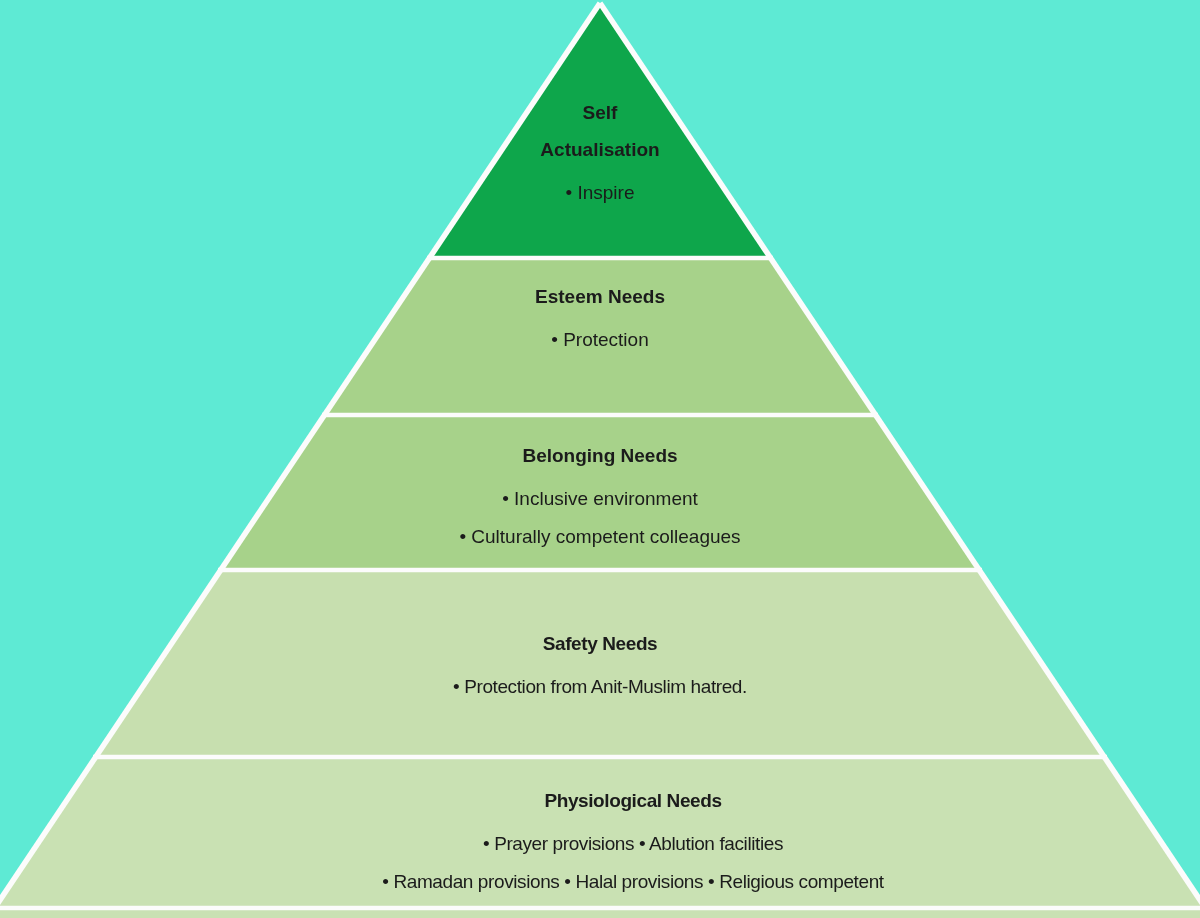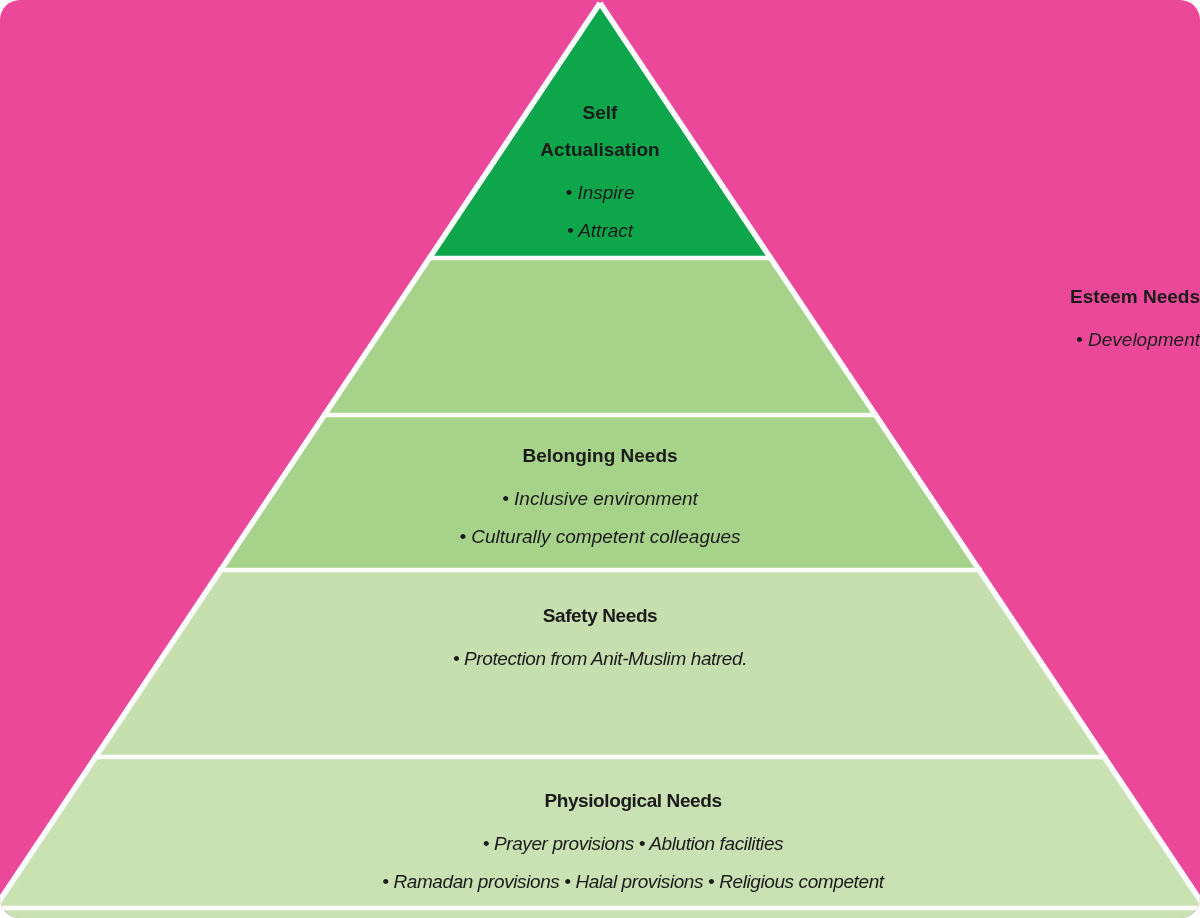--- a/index.html
+++ b/index.html
@@ -31,36 +31,35 @@
 
   .t-title {
     font-weight: 700;
     line-height: 37px;
     margin: 0 auto 5px auto;
   }
 
   .t-line {
     line-height: 26px;
     margin: 12px auto 11px auto;
-    font-style: italic;
   }
 
   
   .tier-apex .t-title { max-width: 150px; }
 
   
   .tier-safety .t-line { max-width: 640px; }
 
   
   .condensed { letter-spacing: -0.4px; }
 </style>
 </head>
 <body>
 
-<div id="stage" style="background-color: #ec4899; border-radius: 20px;">
+<div id="stage" style="background-color: #5eead4;">
 
   <svg id="pyramid-svg" viewBox="0 0 1200 918" xmlns="http://www.w3.org/2000/svg">
 
     <polygon points="600,3 770.6,258 429.4,258" fill="#0ea64b"></polygon>
     <polygon points="429.4,258 770.6,258 875.6,415 324.4,415" fill="#a7d28a"></polygon>
     <polygon points="324.4,415 875.6,415 979.3,570 220.7,570" fill="#a7d28a"></polygon>
     <polygon points="220.7,570 979.3,570 1104.4,757 95.6,757" fill="#c7dfaf"></polygon>
     <polygon points="95.6,757 1104.4,757 1205.4,908 -5.4,908" fill="#c9e1b3"></polygon>
     <polygon points="-5.4,908 1205.4,908 1212,918 -12,918" fill="#c9e1b3"></polygon>
 
@@ -70,35 +69,34 @@
     <line x1="93" y1="757" x2="1107" y2="757" stroke-width="4.5" stroke="#fcfcfc"></line>
     <line x1="-6" y1="908" x2="1206" y2="908" stroke-width="4.5" stroke="#fcfcfc"></line>
 
     <line x1="600" y1="3" x2="-12" y2="918" stroke-width="5.5" stroke="#fcfcfc"></line>
     <line x1="600" y1="3" x2="1212" y2="918" stroke-width="5.5" stroke="#fcfcfc"></line>
   </svg>
 
   <div class="tier-text tier-apex" style="top: 94px; color: rgb(27, 27, 27);">
     <div class="t-title">Self Actualisation</div>
     <div class="t-line">• Inspire</div>
-    <div class="t-line">• Attract</div>
   </div>
 
-  <div class="tier-text" style="top: 278px; color: rgb(27, 27, 27); text-align: right;">
+  <div class="tier-text" style="top: 278px; color: rgb(27, 27, 27);">
     <div class="t-title">Esteem Needs</div>
-    <div class="t-line">• Development</div>
+    <div class="t-line">• Protection</div>
   </div>
 
   <div class="tier-text" style="top: 437px; color: rgb(27, 27, 27);">
     <div class="t-title">Belonging Needs</div>
     <div class="t-line">• Inclusive environment</div>
     <div class="t-line">• Culturally competent colleagues</div>
   </div>
 
-  <div class="tier-text tier-safety condensed" style="top: 597px; color: rgb(27, 27, 27);">
+  <div class="tier-text tier-safety condensed" style="top: 625px; color: rgb(27, 27, 27);">
     <div class="t-title">Safety Needs</div>
     <div class="t-line">• Protection from Anit-Muslim hatred.</div>
   </div>
 
   <div class="tier-text condensed" style="top: 782px; color: rgb(27, 27, 27); padding-left: 33px;">
     <div class="t-title">Physiological Needs</div>
     <div class="t-line">• Prayer provisions • Ablution facilities</div>
     <div class="t-line">• Ramadan provisions • Halal provisions • Religious competent</div>
   </div>
 

